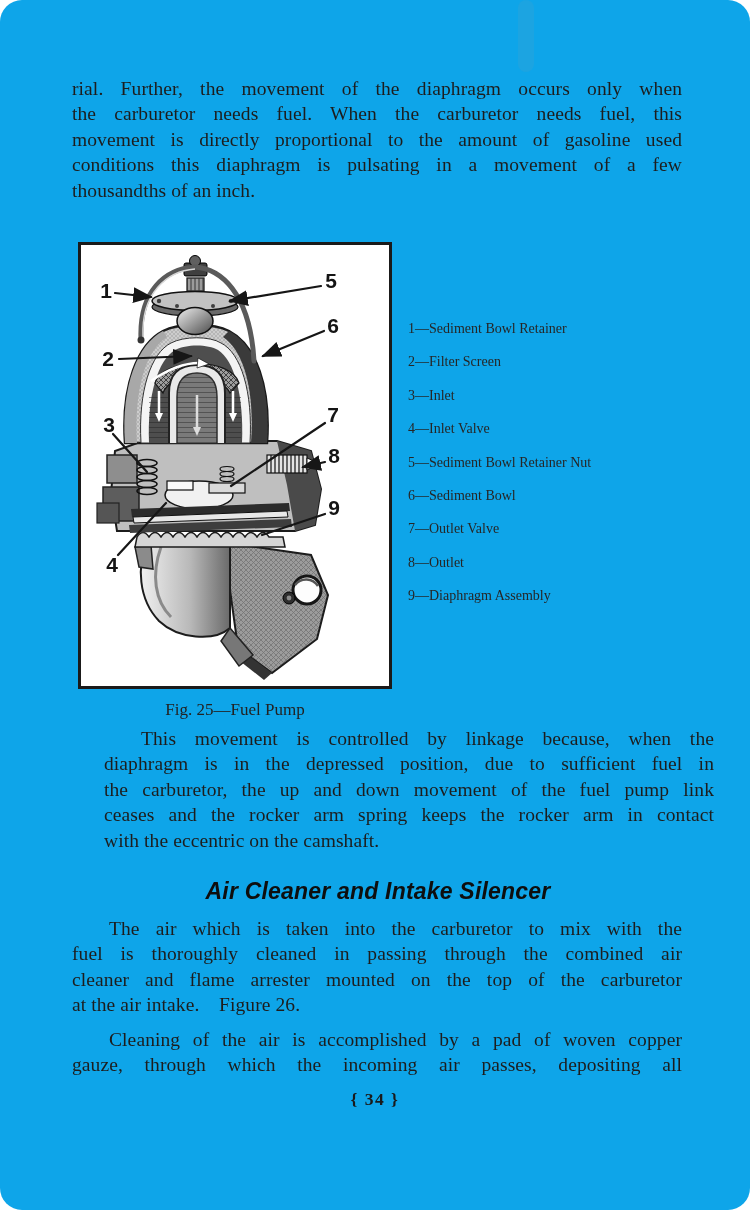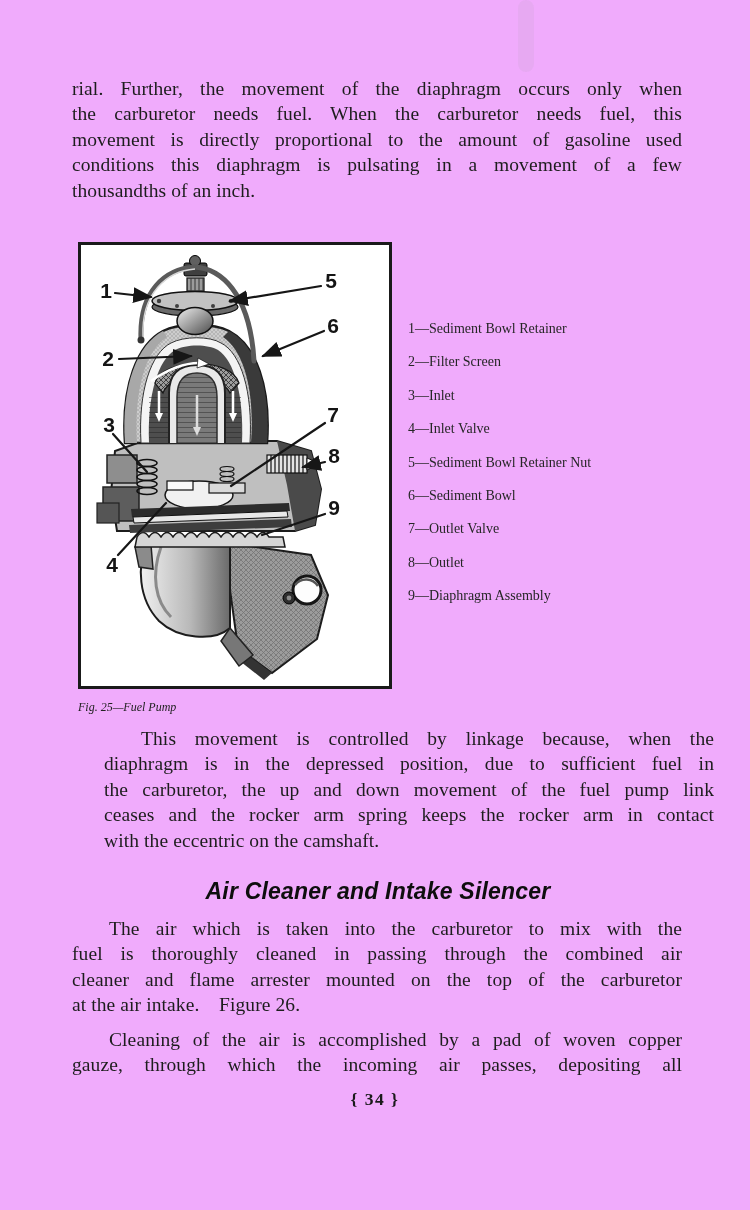--- a/index.html
+++ b/index.html
@@ -1,37 +1,37 @@
 <!DOCTYPE html>
 <html><head>
 <meta charset="utf-8">
 <style>
   html,body{margin:0;padding:0;background:#ffffff;}
   .page{
-    position:relative;width:750px;height:1210px;background:#f0abfc;
-    font-family:"Liberation Serif", serif;color:#1d1d1d;overflow:hidden;
+    position:relative;width:750px;height:1210px;background:#0ea5e9;
+    font-family:"Liberation Serif", serif;color:#1d1d1d;overflow:hidden;border-radius:22px;
   }
   .para{position:absolute;left:72px;width:610px;font-size:19.5px;line-height:25.4px;
         letter-spacing:0.1px;}
   .jline{display:block;text-align:justify;text-align-last:justify;white-space:normal;}
   .jline.lastleft{text-align-last:left;}
   .jline.fl-indent{text-indent:37px;}
   #p1{top:76px;}
   #p2{top:726px;margin-left:32px;}
   #p3{top:916px;}
   #p4{top:1027px;}
   .figure-frame{
     position:absolute;left:78px;top:242px;width:314px;height:447px;
     border:3px solid #1a1a1a;background:#ffffff;box-sizing:border-box;
   }
   .figure-frame svg{display:block;}
   .legend{position:absolute;left:408px;top:312px;font-size:14px;color:#262626;}
   .legend-item{height:33.4px;line-height:33.4px;white-space:nowrap;}
-  .caption{position:absolute;left:78px;top:700px;width:314px;
-           font-style:italic;font-size:12px;color:#222;}
+  .caption{position:absolute;left:78px;top:700px;width:314px;text-align:center;
+           font-size:17px;color:#222;}
   .heading{position:absolute;left:72px;top:877px;width:610px;margin:1px;text-align:center;
            font-family:"Liberation Sans", sans-serif;font-weight:bold;font-style:italic;
            font-size:23px;color:#0e0e0e;letter-spacing:0.2px;}
   .folio{position:absolute;left:0;top:1089px;width:750px;text-align:center;
          font-size:17.5px;font-weight:bold;letter-spacing:1.5px;color:#1a1a1a;}
   .scan-streak{position:absolute;left:518px;top:0;width:16px;height:72px;
                background:#9a9a9a;opacity:0.10;border-radius:8px;}
   .callout-num{font-family:"Liberation Sans", sans-serif;font-weight:700;
                font-size:21px;fill:#141414;}
 </style>

